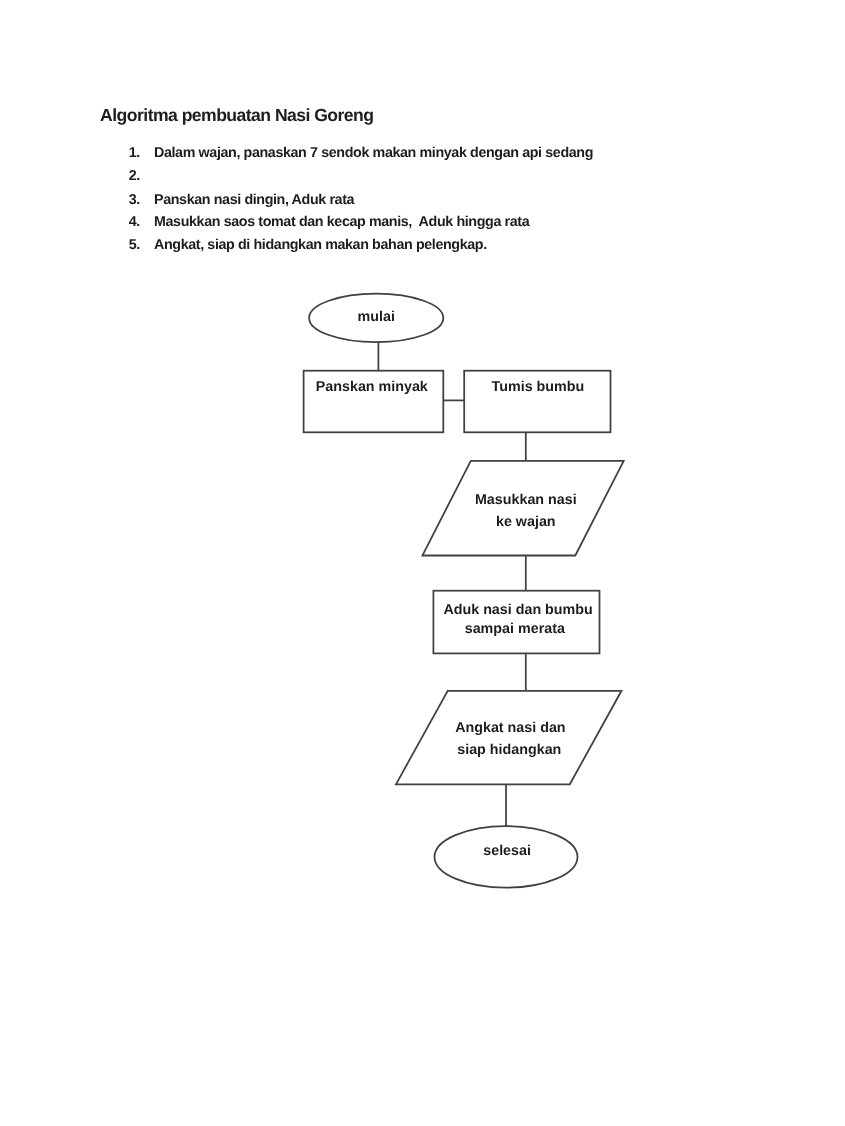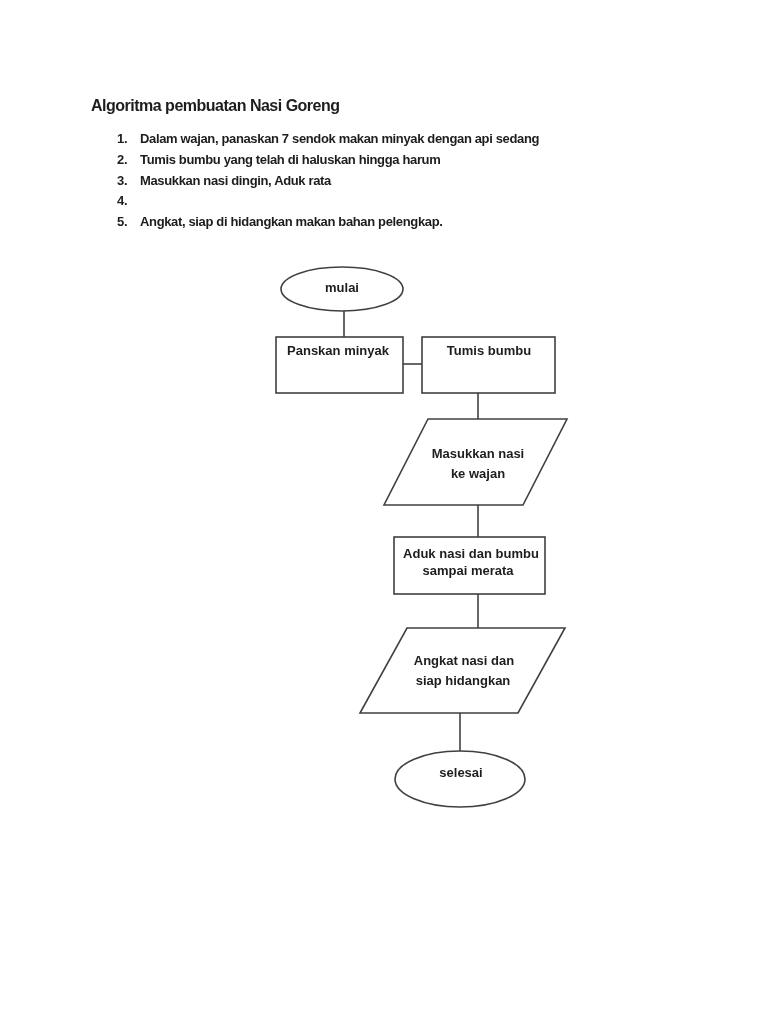--- a/index.html
+++ b/index.html
@@ -80,28 +80,28 @@
 
   <h1 class="doc-title">Algoritma pembuatan Nasi Goreng</h1>
 
   <div class="steps">
     <div class="step">
       <span class="step-num">1.</span>
       <span class="step-text">Dalam wajan, panaskan 7 sendok makan minyak dengan api sedang</span>
     </div>
     <div class="step">
       <span class="step-num">2.</span>
-      <span class="step-text">Tumis bumbu yang telah di haluskan hingga harum</span>
     </div>
     <div class="step">
       <span class="step-num">3.</span>
-      <span class="step-text">Masukkan nasi dingin, Aduk rata</span>
+      <span class="step-text">Panskan nasi dingin, Aduk rata</span>
     </div>
     <div class="step">
       <span class="step-num">4.</span>
+      <span class="step-text">Masukkan saos tomat dan kecap manis,  Aduk hingga rata</span>
     </div>
     <div class="step">
       <span class="step-num">5.</span>
       <span class="step-text">Angkat, siap di hidangkan makan bahan pelengkap.</span>
     </div>
   </div>
 
   <svg class="flow" width="768" height="1024" viewBox="0 0 768 1024">
 
     <line class="connector" x1="344" y1="311" x2="344" y2="337"></line>

